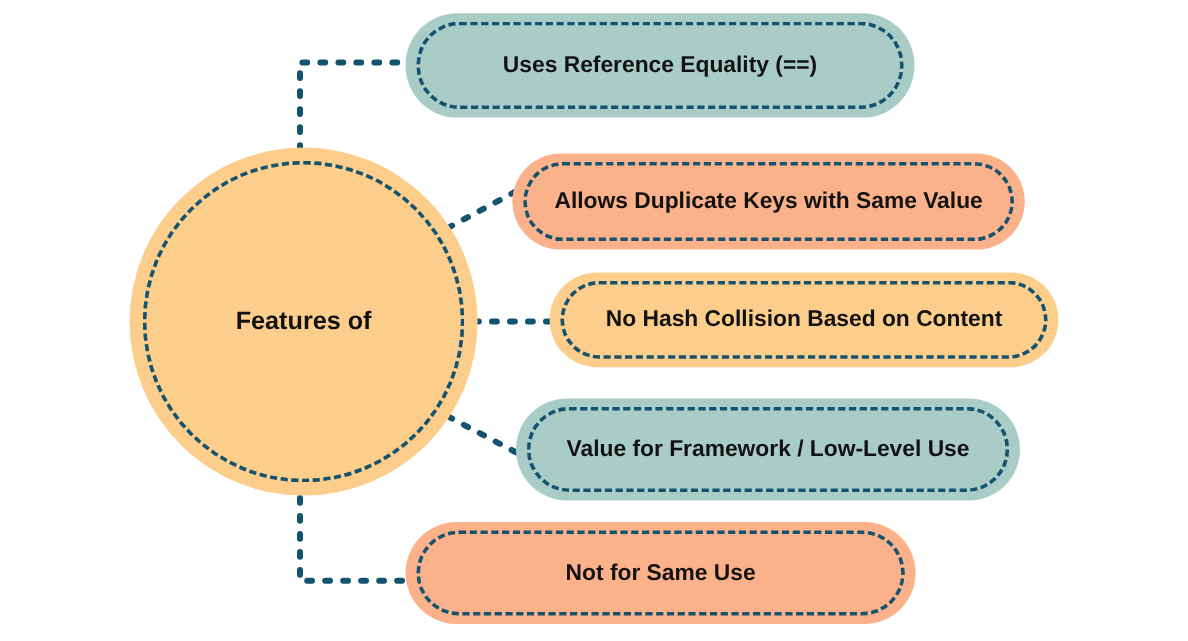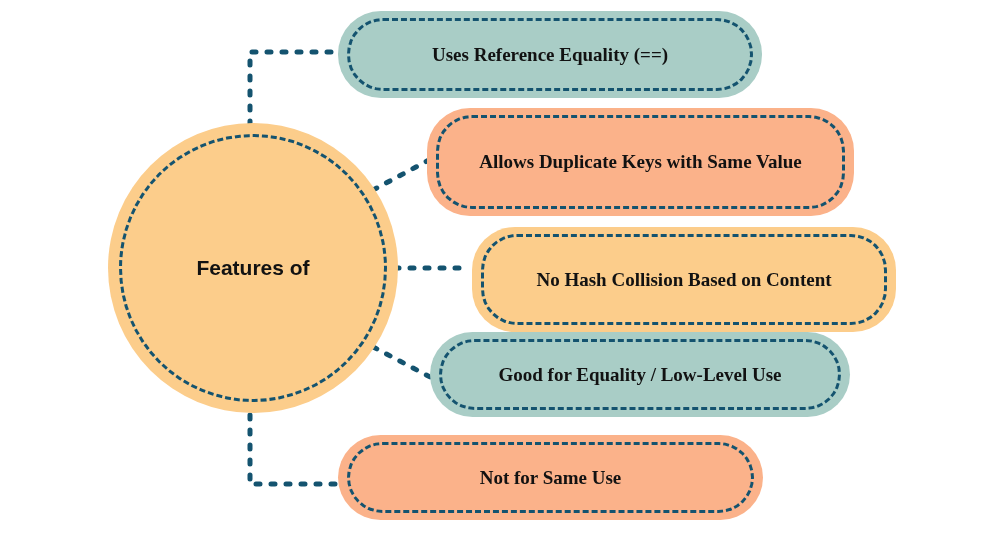--- a/index.html
+++ b/index.html
@@ -66,25 +66,24 @@
     display: flex;
     align-items: center;
     justify-content: center;
     text-align: center;
   }
   .node-label {
     font-size: 19px;
     font-weight: 700;
     color: #121212;
     white-space: nowrap;
-    font-family: Liberation Serif, serif;
   }
   .box-1 { left: 338px; top: 11px;  width: 424px; height: 87px; }
-  .box-2 { left: 427px; top: 108px; width: 427px; height: 108px; }
-  .box-3 { left: 472px; top: 227px; width: 424px; height: 105px; }
+  .box-2 { left: 427px; top: 128px; width: 427px; height: 80px; }
+  .box-3 { left: 458px; top: 227px; width: 424px; height: 79px; }
   .box-4 { left: 430px; top: 332px; width: 420px; height: 85px; }
   .box-5 { left: 338px; top: 435px; width: 425px; height: 85px; }
 </style>
 </head>
 <body>
 
 <div class="canvas">
 
   <svg class="connectors" viewBox="0 0 990 534" fill="none" xmlns="http://www.w3.org/2000/svg">
     <path d="M250,140 L250,52 L340,52" stroke-width="5" stroke-linecap="round" stroke-dasharray="4 11" stroke="#14536F"></path>
@@ -113,21 +112,21 @@
   </div>
 
   <div class="node-box box-3" style="background-color: rgb(252, 205, 139);">
     <div class="node-inner" style="border-color: rgb(20, 83, 111);">
       <span class="node-label">No Hash Collision Based on Content</span>
     </div>
   </div>
 
   <div class="node-box box-4" style="background-color: rgb(169, 205, 198);">
     <div class="node-inner" style="border-color: rgb(20, 83, 111);">
-      <span class="node-label">Good for Equality / Low-Level Use</span>
+      <span class="node-label">Value for Framework / Low-Level Use</span>
     </div>
   </div>
 
   <div class="node-box box-5" style="background-color: rgb(251, 178, 138);">
     <div class="node-inner" style="border-color: rgb(20, 83, 111);">
       <span class="node-label">Not for Same Use</span>
     </div>
   </div>
 
 </div>

